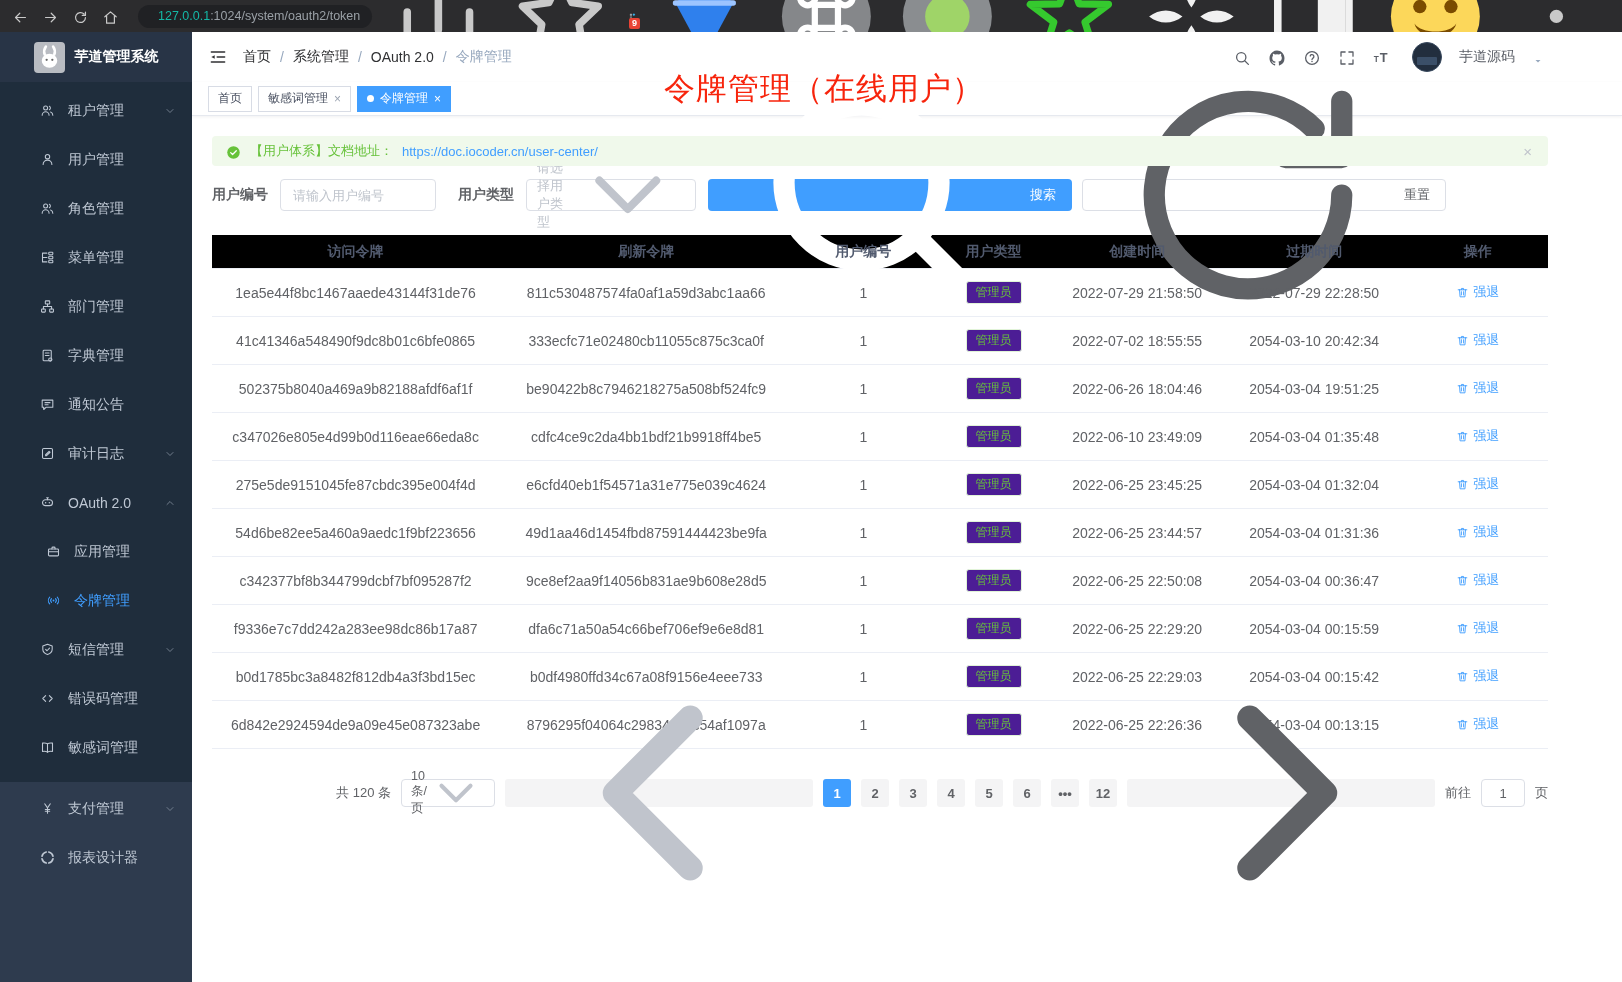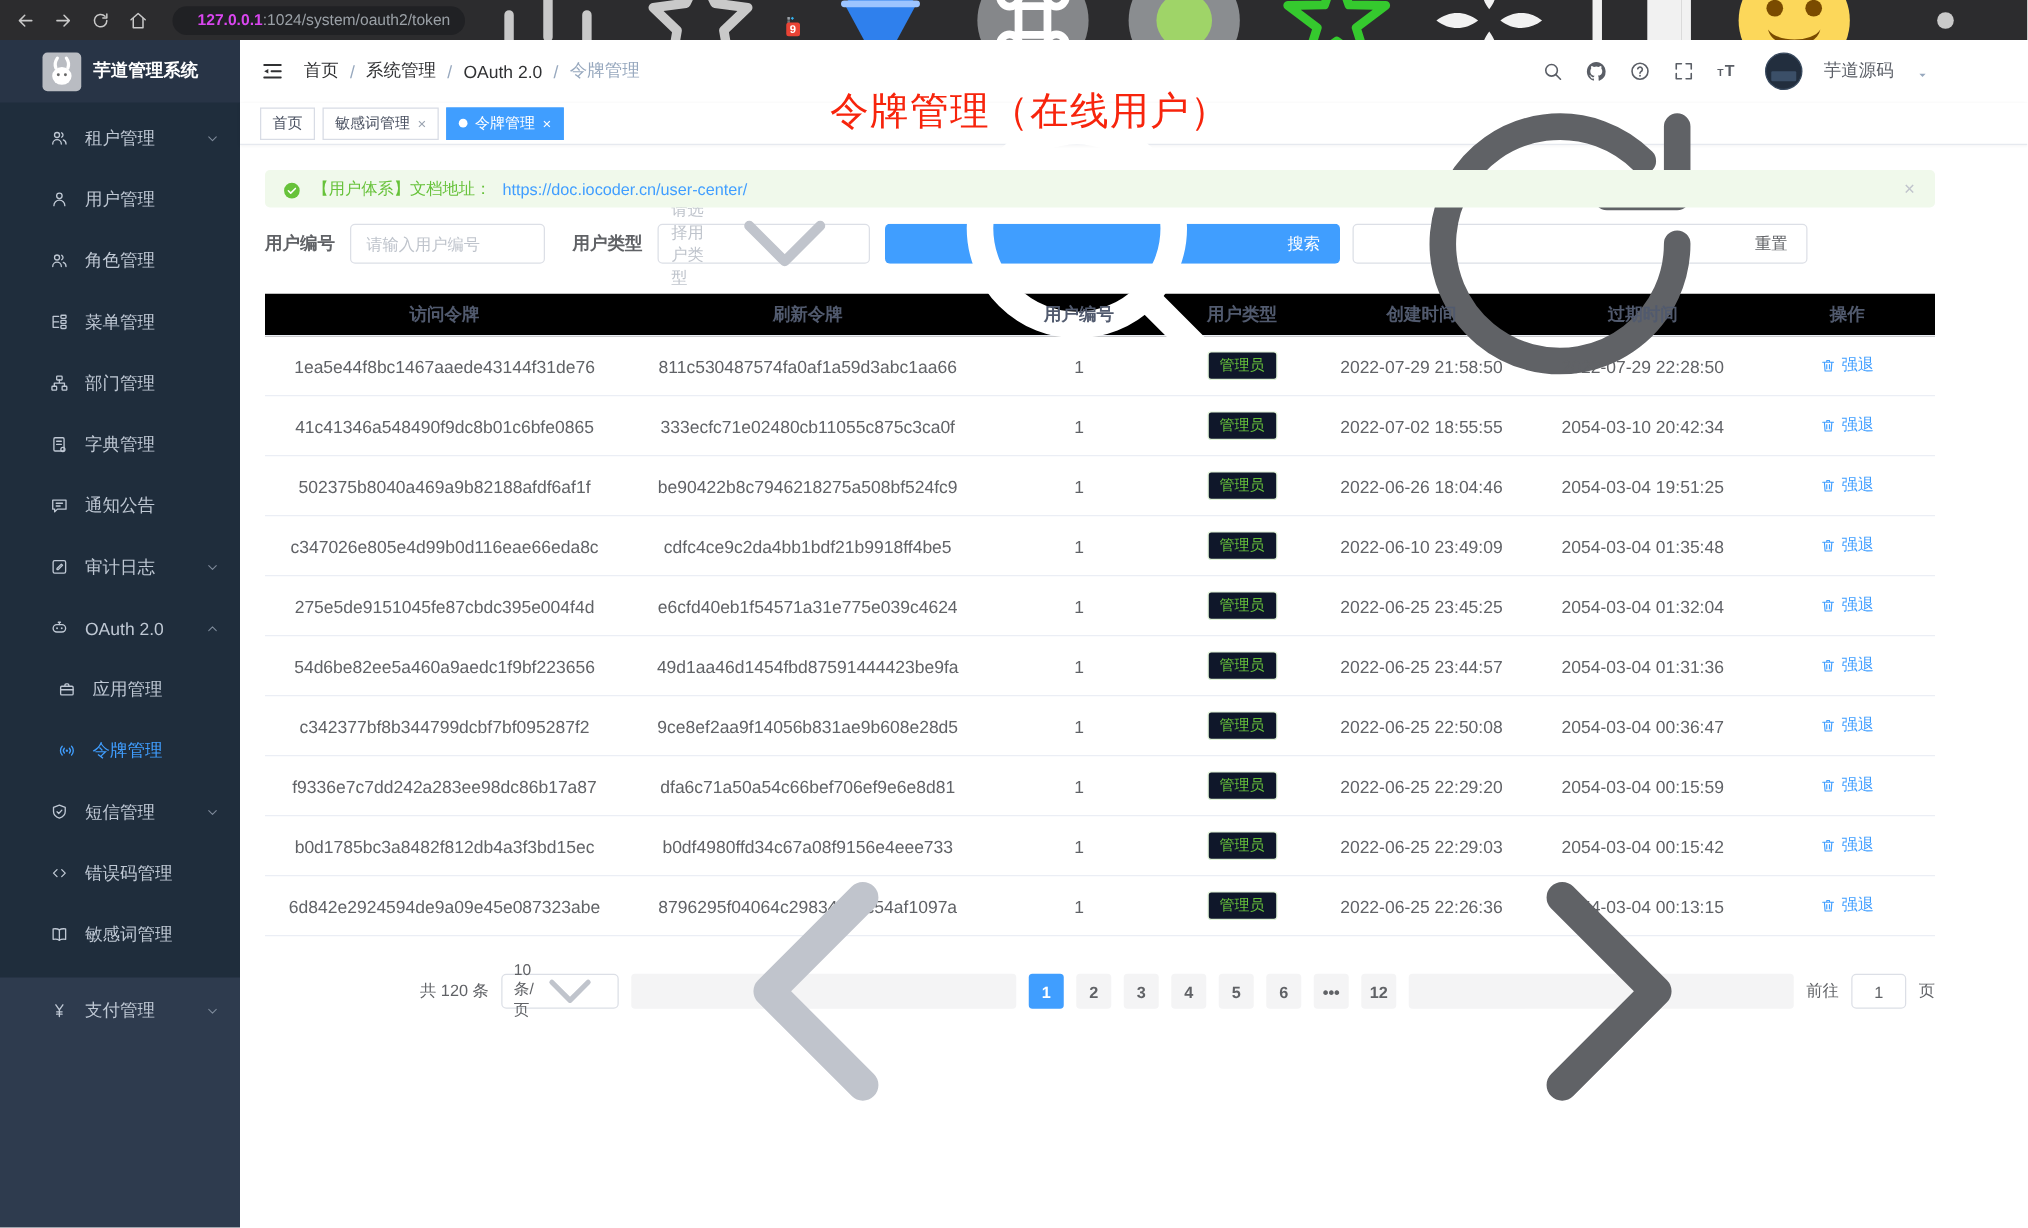--- a/index.html
+++ b/index.html
@@ -8,21 +8,21 @@
        font-family:"Liberation Sans","DejaVu Sans",sans-serif;}
   .ic{display:inline-block;vertical-align:middle}
 
   
   .chrome{height:32px;background:#2c2c2e;display:flex;align-items:center;padding:0 12px;gap:13px}
   .chrome .nav{width:17px;height:17px;color:#c9c9c9;flex-shrink:0}
   .pill{height:23px;flex:1;max-width:905px;background:#202124;border-radius:12px;
         display:flex;align-items:center;gap:8px;padding:0 12px;margin-left:6px}
   .pill .ic{width:13px;height:13px;color:#9aa0a6;flex-shrink:0}
   .url{font-size:12.5px;color:#9aa0a6;white-space:nowrap}
-  .url b{color:#d946ef;font-weight:700}
+  .url b{color:#14b8a6;font-weight:400}
   .chrome-right{margin-left:auto;display:flex;align-items:center;gap:15px}
   .chrome-right .ic{width:18px;height:18px;color:#c9c9c9}
   .ext-wrap{position:relative;width:20px;height:20px}
   .ext-wrap .ic{width:20px;height:20px}
   .ext-badge{position:absolute;right:-4px;bottom:-3px;background:#e94335;color:#fff;
              font-size:9px;font-weight:700;border-radius:2px;padding:1px 3px;line-height:1}
 
   
   .app{display:flex;height:950px}
 
@@ -91,21 +91,21 @@
   .btn.primary{background:#409eff;color:#fff}
   .btn.plain{background:#fff;border-color:#dcdfe6;color:#606266}
 
   
   .table{margin-top:24px;font-size:14px}
   .thead,.tr{display:flex;align-items:center}
   .thead{background:#000000;height:34px;font-weight:600;color:#515a6e;border-bottom:1px solid #ebeef5}
   .tr{height:48px;color:#606266;border-bottom:1px solid #ebeef5}
   .th,.td{text-align:center;padding:0 4px;white-space:nowrap;overflow:hidden;text-overflow:ellipsis}
   .c1{width:21.5%}.c2{width:22%}.c3{width:10.5%}.c4{width:9%}.c5{width:12.5%}.c6{width:14%}.c7{width:10.5%}
-  .badge{display:inline-block;padding:3px 9px;border-radius:3px;background:#0f172a;border:1px solid #e1f3d8;
+  .badge{display:inline-block;padding:3px 9px;border-radius:3px;background:#4c1d95;border:1px solid #e1f3d8;
          color:#67c23a;font-size:12px;line-height:1.2}
   .action{color:#409eff;font-size:13px;display:inline-flex;align-items:center;gap:4px;cursor:pointer}
   .action .ic{width:13px;height:13px}
 
   
   .pagination{margin-top:30px;display:flex;justify-content:flex-end;align-items:center;gap:10px;
               font-size:13px;color:#606266}
   .psel{width:94px;height:28px;border:1px solid #dcdfe6;border-radius:4px;display:flex;align-items:center;
         justify-content:flex-start;padding:0 9px;font-size:12.5px;color:#606266;cursor:pointer}
   .psel .ic{width:12px;height:12px;color:#c0c4cc}
@@ -336,20 +336,26 @@
       </div>
     <div class="menu menu-bottom">
         <div class="side-item">
           <svg class="ic side-ico" viewBox="0 0 24 24" fill="none" stroke="currentColor" stroke-width="1.7" stroke-linecap="round" stroke-linejoin="round">
             <path d="M7.5 4.5L12 11l4.5-6.5M12 11v8.5M8.5 13.5h7M8.5 16.5h7"></path>
           </svg>
           <span>支付管理</span>
           <svg class="ic side-chev" viewBox="0 0 24 24" fill="none" stroke="currentColor" stroke-width="1.7" stroke-linecap="round" stroke-linejoin="round">
             <path d="M6 9l6 6 6-6"></path>
           </svg>
+        </div>
+        <div class="side-item">
+          <svg class="ic side-ico" viewBox="0 0 24 24" fill="none" stroke="currentColor" stroke-width="1.7" stroke-linecap="round" stroke-linejoin="round">
+            <path d="M14 3.2a9 9 0 0 1 6.8 6.8M20.8 14a9 9 0 0 1-6.8 6.8M10 20.8A9 9 0 0 1 3.2 14M3.2 10A9 9 0 0 1 10 3.2" stroke-width="2.6"></path>
+          </svg>
+          <span>报表设计器</span>
         </div>
       </div>
   </div>
 
   <div class="main">
     <div class="annotation" style="color: rgb(247, 36, 12);">令牌管理（在线用户）</div>
 
     <div class="topbar">
       <span class="hamburger"><svg class="ic " viewBox="0 0 24 24" fill="none" stroke="currentColor" stroke-width="1.7" stroke-linecap="round" stroke-linejoin="round" style="width: 100%; height: 100%;">
             <path d="M4 6h16M11 12h9M4 18h16"></path>

